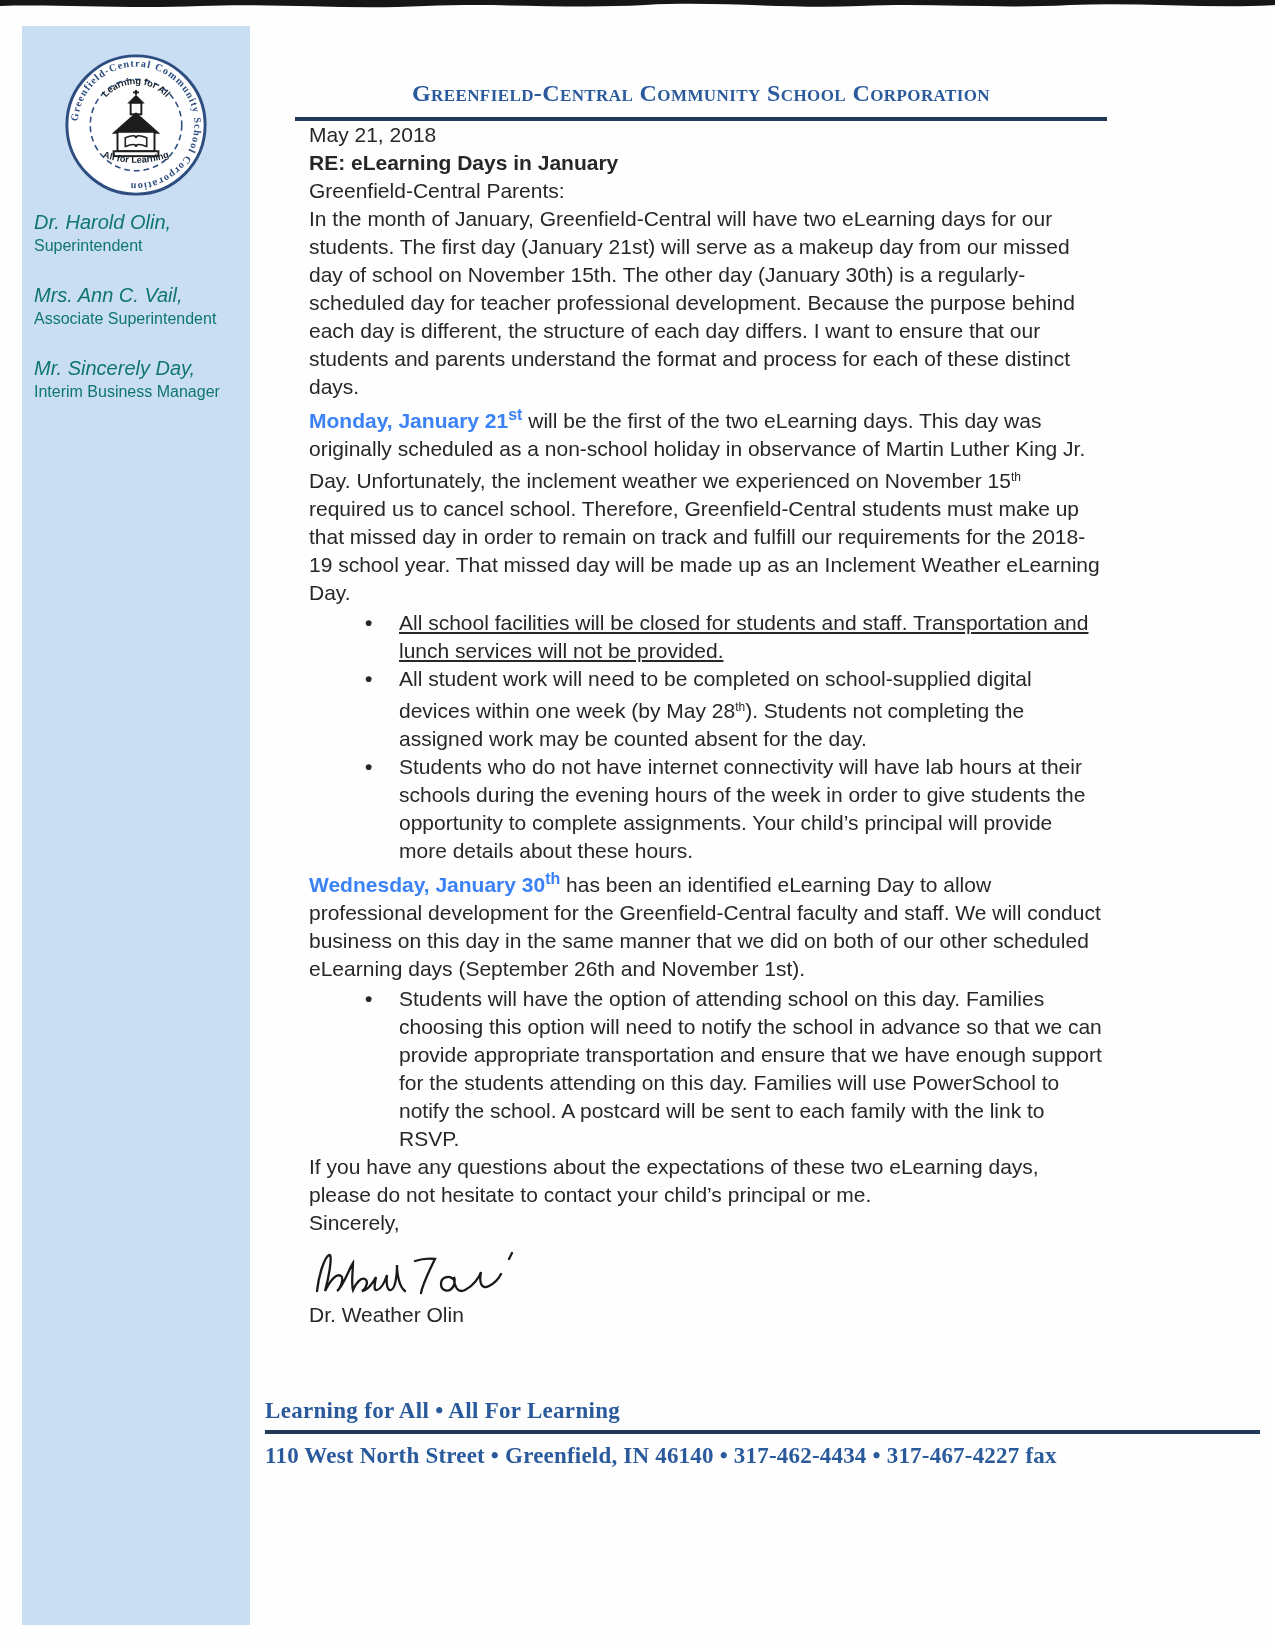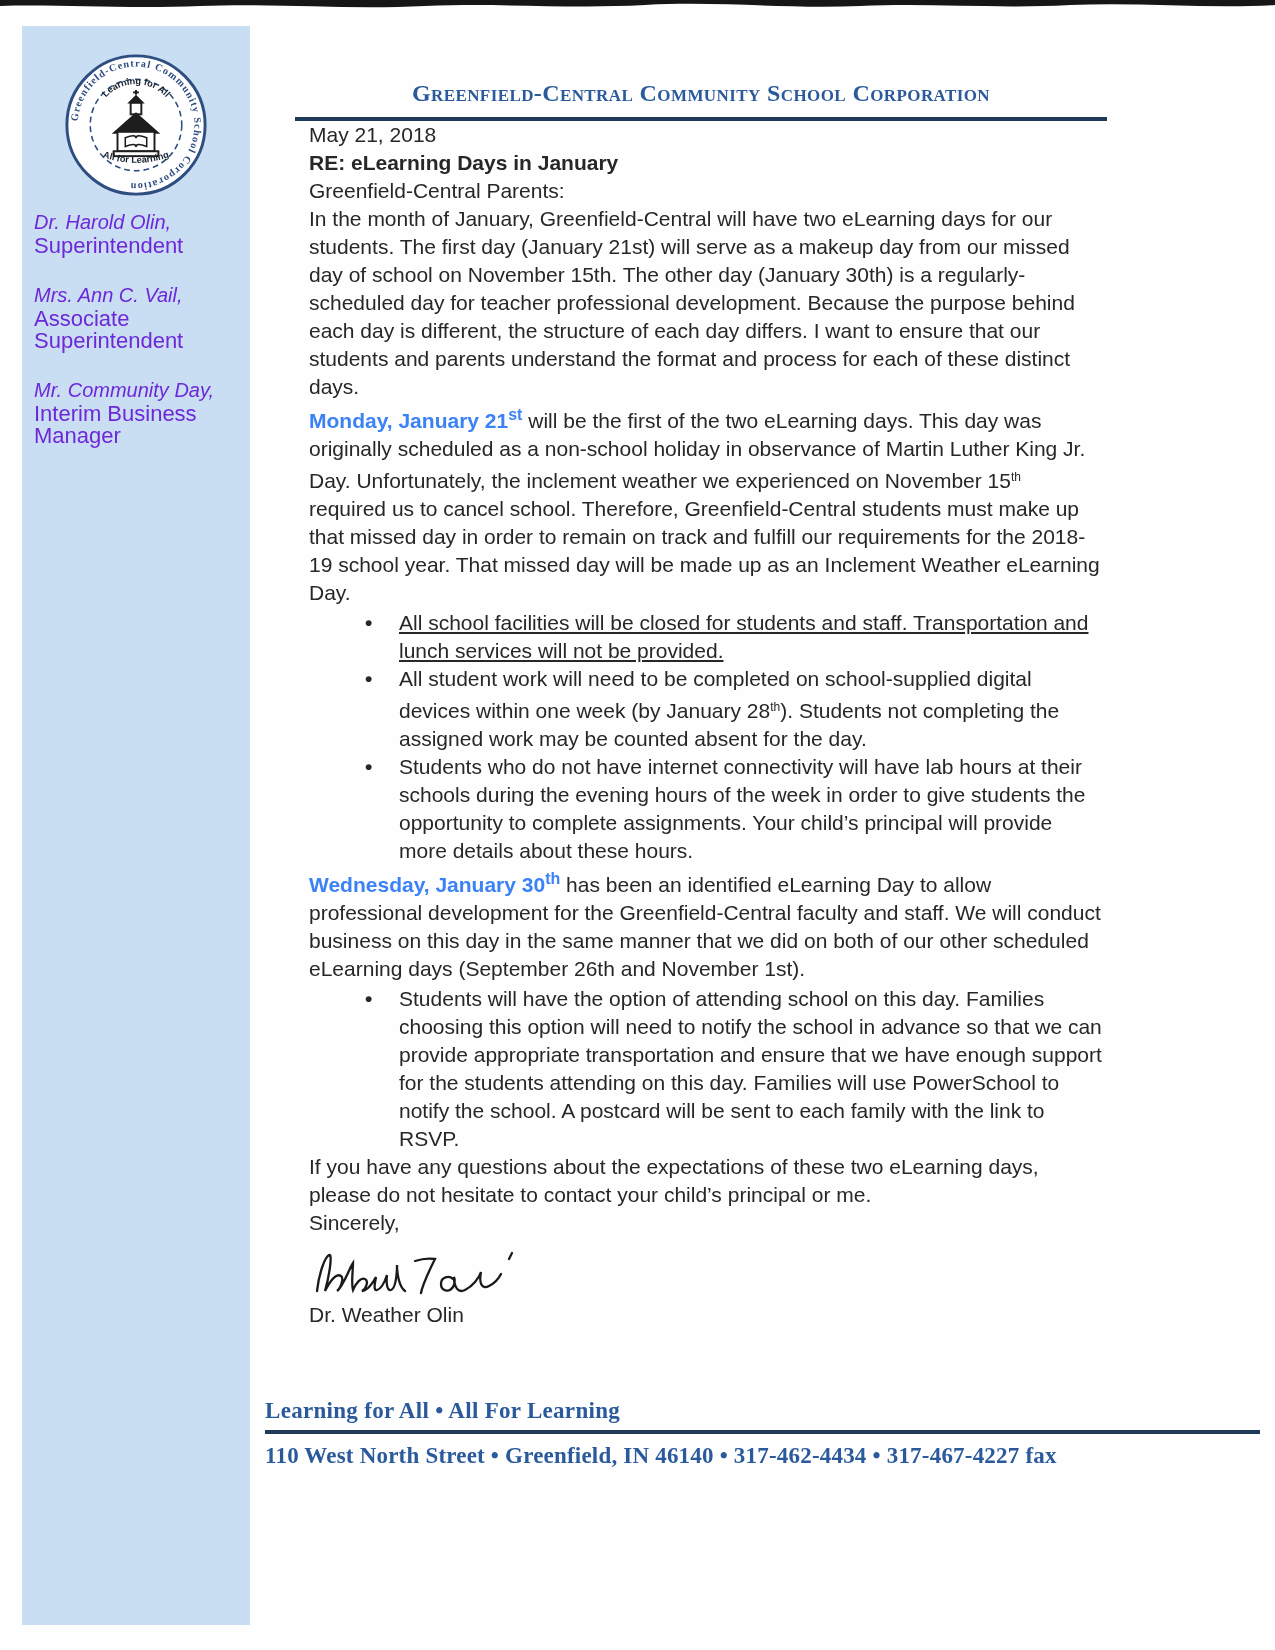--- a/index.html
+++ b/index.html
@@ -5,24 +5,24 @@
   html,body{margin:0;padding:0;background:#e9e9e9;}
   .page{position:relative;width:1275px;height:1650px;margin:0 auto;background:#fefefe;
         overflow:hidden;font-family:"Liberation Sans",sans-serif;color:#272727;}
 
   
   .scan-top{position:absolute;top:0;left:0;width:1275px;height:14px;}
 
   
   .sidebar{position:absolute;left:22px;top:26px;width:228px;height:1599px;background:#c9def2;}
   .seal{display:block;margin:26px auto 0;width:146px;height:146px;}
-  .officials{margin-top:12px;padding-left:12px;padding-right:6px;color:#6d28d9;}
+  .officials{margin-top:12px;padding-left:12px;padding-right:6px;color:#0f766e;}
   .official{margin-bottom:26px;}
   .official-name{font-style:italic;font-size:20px;line-height:25px;}
-  .official-title{font-size:22px;line-height:22px;}
+  .official-title{font-size:16px;line-height:22px;}
 
   
   .content{position:absolute;left:295px;top:0;width:812px;}
   .content h1{margin:80px 0 0;text-align:center;font-family:"Liberation Serif",serif;
               font-variant:small-caps;font-weight:bold;font-size:24px;letter-spacing:.4px;color:#2a5a9c;}
   .header-rule{margin-top:10px;height:4px;background:#1e3a58;}
   .content p{margin:0 4px 0 14px;font-size:21px;line-height:28px;}
   .date{margin-top:32px;}
   .subject{margin-top:30px;font-weight:bold;}
   .salutation{margin-top:32px;}
@@ -90,39 +90,39 @@
     <div class="officials">
       <div class="official">
         <div class="official-name">Dr. Harold Olin,</div>
         <div class="official-title">Superintendent</div>
       </div>
       <div class="official">
         <div class="official-name">Mrs. Ann C. Vail,</div>
         <div class="official-title">Associate Superintendent</div>
       </div>
       <div class="official">
-        <div class="official-name">Mr. Community Day,</div>
+        <div class="official-name">Mr. Sincerely Day,</div>
         <div class="official-title">Interim Business Manager</div>
       </div>
     </div>
   </aside>
 
   <main class="content">
     <h1>Greenfield-Central Community School Corporation</h1>
     <div class="header-rule"></div>
 
     <p class="date">May 21, 2018</p>
     <p class="subject">RE: eLearning Days in January</p>
     <p class="salutation">Greenfield-Central Parents:</p>
     <p class="intro">In the month of January, Greenfield-Central will have two eLearning days for our students.  The first day (January 21st) will serve as a makeup day from our missed day of school on November 15th. The other day (January 30th) is a regularly-scheduled day for teacher professional development. Because the purpose behind each day is different, the structure of each day differs. I want to ensure that our students and parents understand the format and process for each of these distinct days.</p>
 
     <p class="para"><span class="seg-heading">Monday, January 21</span><span class="seg-headingsup">st</span><span class="seg-plain"> will be the first of the two eLearning days.  This day was originally scheduled as a non-school holiday in observance of Martin Luther King Jr. Day.  Unfortunately, the inclement weather we experienced on November 15</span><span class="seg-sup">th</span><span class="seg-plain"> required us to cancel school.  Therefore, Greenfield-Central students must make up that missed day in order to remain on track and fulfill our requirements for the 2018-19 school year. That missed day will be made up as an Inclement Weather eLearning Day.</span></p>
     <ul class="bullets">
         <li><span class="seg-underline">All school facilities will be closed for students and staff. Transportation and lunch services will not be provided.</span></li>
-        <li><span class="seg-plain">All student work will need to be completed on school-supplied digital devices within one week (by January 28</span><span class="seg-sup">th</span><span class="seg-plain">). Students not completing the assigned work may be counted absent for the day.</span></li>
+        <li><span class="seg-plain">All student work will need to be completed on school-supplied digital devices within one week (by May 28</span><span class="seg-sup">th</span><span class="seg-plain">). Students not completing the assigned work may be counted absent for the day.</span></li>
         <li><span class="seg-plain">Students who do not have internet connectivity will have lab hours at their schools during the evening hours of the week in order to give students the opportunity to complete assignments. Your child’s principal will provide more details about these hours.</span></li>
       </ul>
 
     <p class="para"><span class="seg-heading">Wednesday, January 30</span><span class="seg-headingsup">th</span><span class="seg-plain"> has been an identified eLearning Day to allow professional development for the Greenfield-Central faculty and staff.  We will conduct business on this day in the same manner that we did on both of our other scheduled eLearning days (September 26th and November 1st).</span></p>
     <ul class="bullets">
         <li><span class="seg-plain">Students will have the option of attending school on this day. Families choosing this option will need to notify the school in advance so that we can provide appropriate transportation and ensure that we have enough support for the students attending on this day. Families will use PowerSchool to notify the school. A postcard will be sent to each family with the link to RSVP.</span></li>
       </ul>
 
     <p class="closing">If you have any questions about the expectations of these two eLearning days, please do not hesitate to contact your child’s principal or me.</p>
     <p class="signoff">Sincerely,</p>

